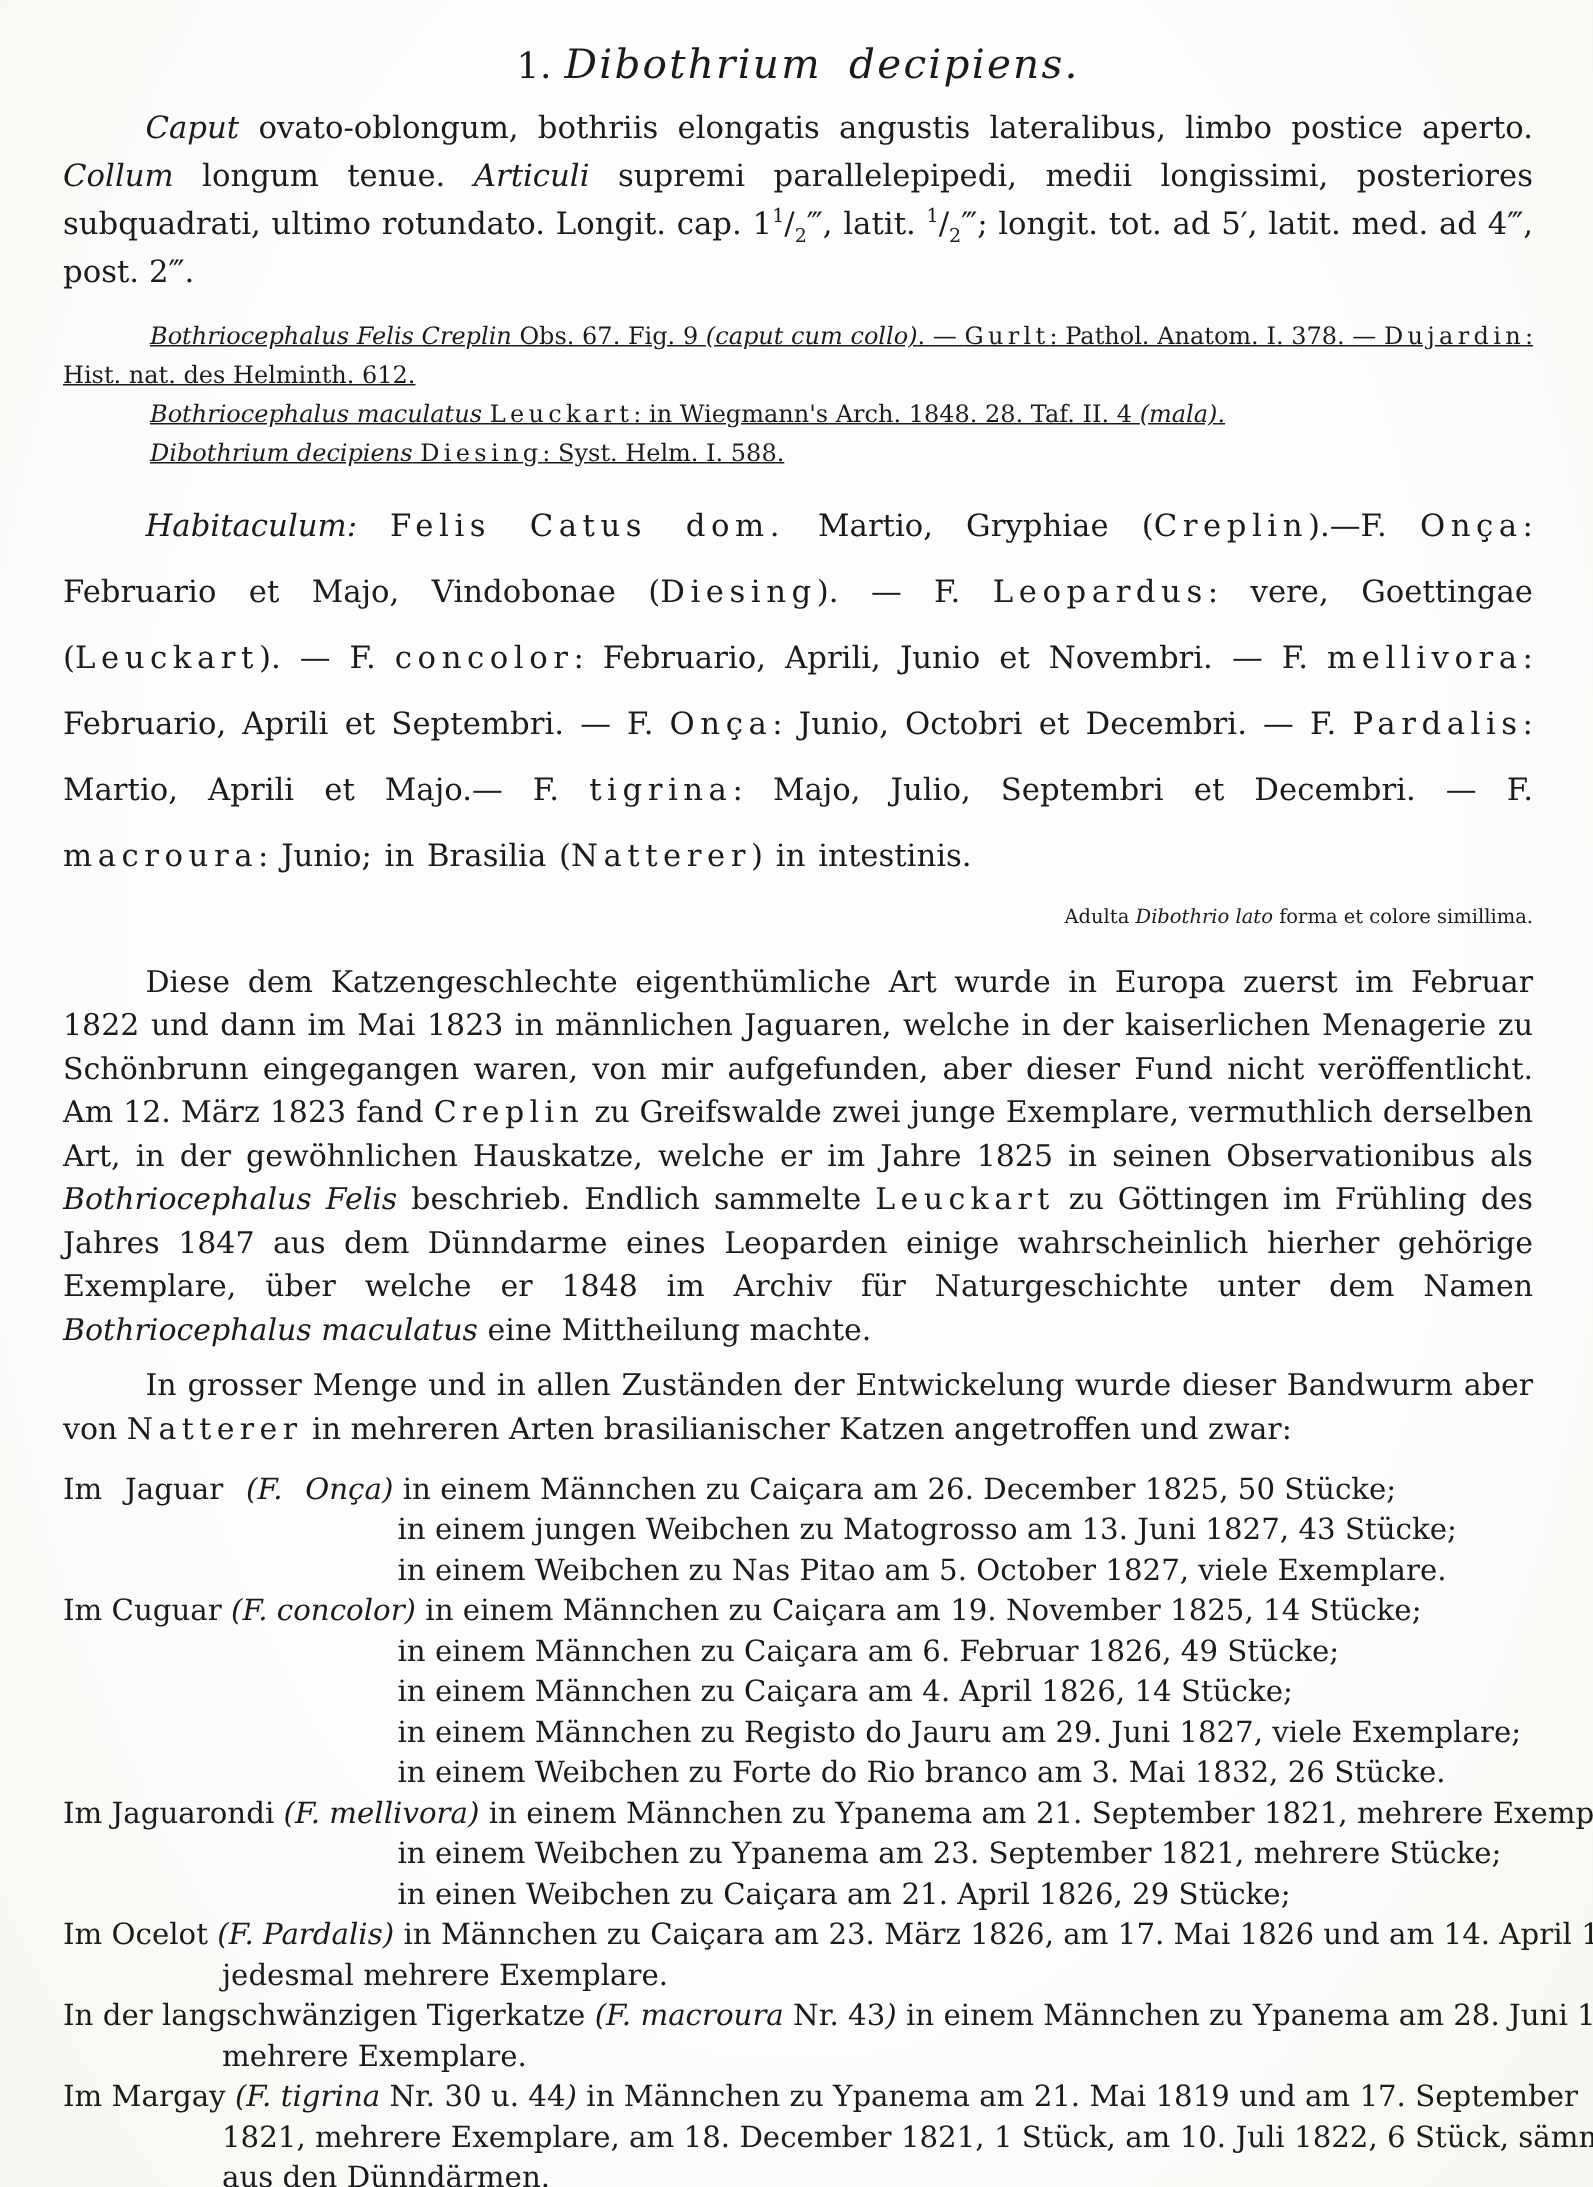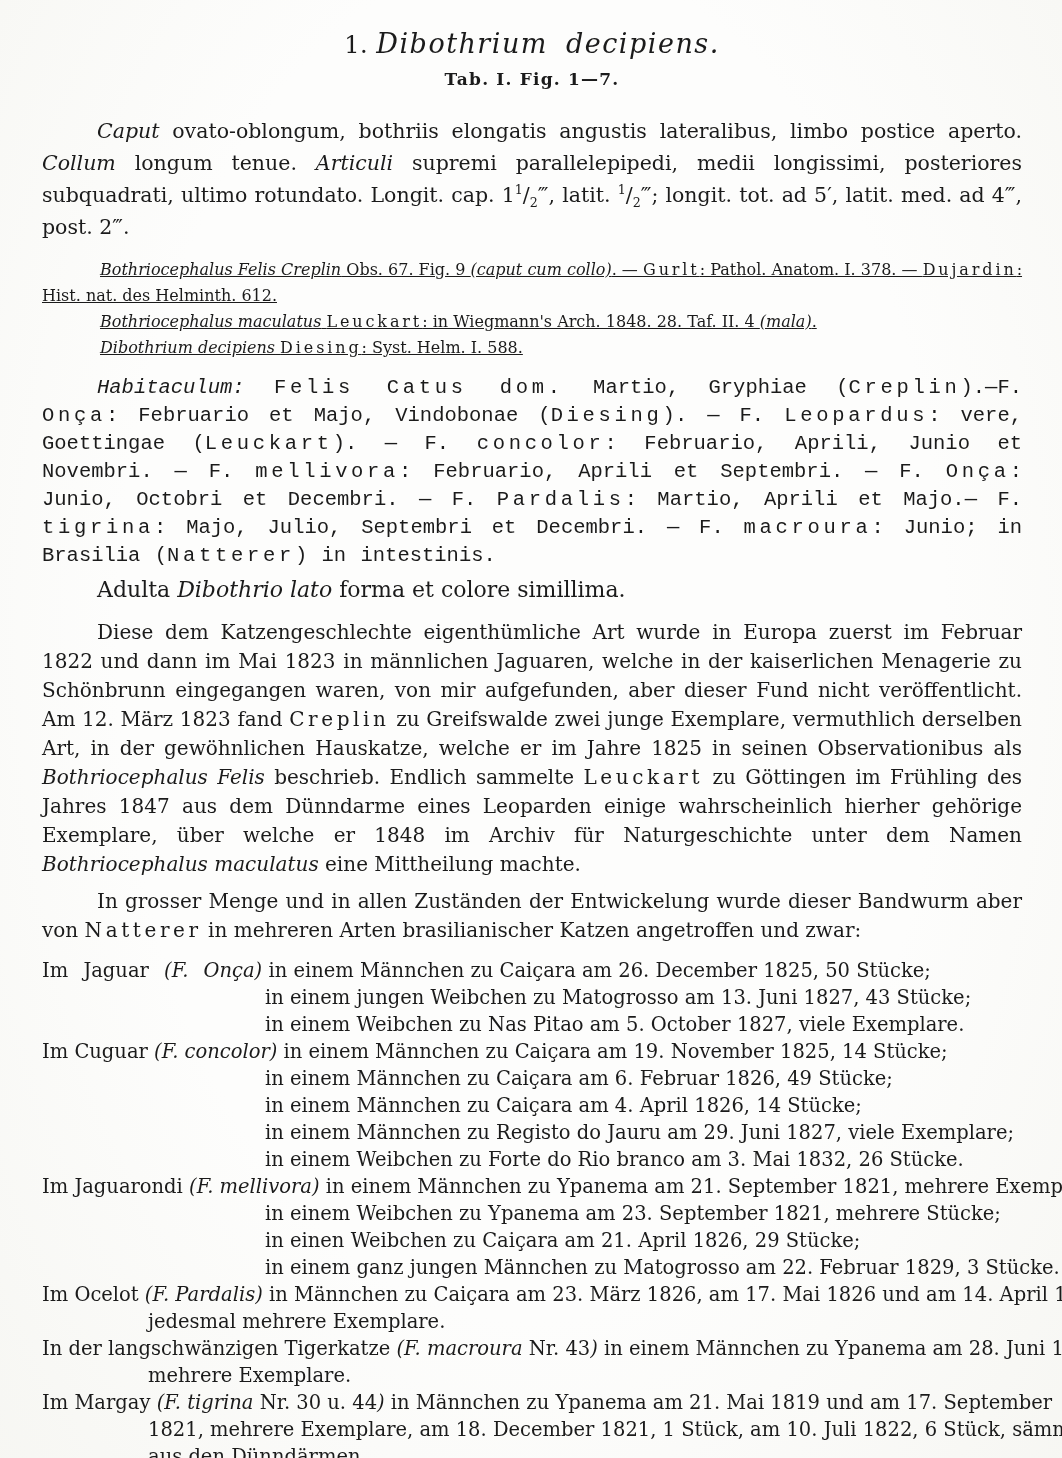--- a/index.html
+++ b/index.html
@@ -46,32 +46,32 @@
   .cite{
     font-size:16px;
     line-height:26px;
     text-align:justify;
     text-indent:58px;
     margin:0;
     text-decoration:underline;
   }
   .habitat{
     font-size:20.5px;
-    line-height:28px;
+    line-height:44px;
     text-align:justify;
     text-indent:55px;
     word-spacing:2px;
     margin:0 0 4px 0;
-    font-family:Liberation Mono, monospace;
   }
   .adulta{
-    font-size:22px;
+    font-size:13px;
     line-height:32px;
     text-indent:55px;
     margin:0 0 12px 0;
+    text-align:right;
   }
   .german{
     font-size:20px;
     line-height:29px;
     text-align:justify;
     text-indent:55px;
     margin:0 0 8px 0;
   }
   .records{
     margin:12px 0 16px 0;
@@ -91,21 +91,20 @@
 </style>
 </head>
 <body>
 
 <div class="page">
 
   <h1 class="title"><span>1.</span>
     <span class="species">Dibothrium decipiens.</span>
   </h1>
 
-  <div class="figref">Tab. I. Fig. 1—7.</div>
 
   <p class="latin"><span class="r-i">Caput</span><span> ovato-oblongum, bothriis elongatis angustis lateralibus, limbo postice aperto. </span><span class="r-i">Collum</span><span> longum tenue. </span><span class="r-i">Articuli</span><span> supremi parallelepipedi, medii longissimi, posteriores subquadrati, ultimo rotundato. Longit. cap. 1</span><span class="r-sup">1</span><span>/</span><span class="r-sub">2</span><span>‴, latit. </span><span class="r-sup">1</span><span>/</span><span class="r-sub">2</span><span>‴; longit. tot. ad 5′, latit. med. ad 4‴, post. 2‴.</span></p>
 
   <div class="cite-block">
       <div class="cite"><span class="r-i">Bothriocephalus Felis Creplin</span><span> Obs. 67. Fig. 9 </span><span class="r-i">(caput cum collo)</span><span>. — </span><span class="r-sp">Gurlt</span><span>: Pathol. Anatom. I. 378. — </span><span class="r-sp">Dujardin</span><span>: Hist. nat. des Helminth. 612.</span></div>
       <div class="cite"><span class="r-i">Bothriocephalus maculatus</span><span> </span><span class="r-sp">Leuckart</span><span>: in Wiegmann's Arch. 1848. 28. Taf. II. 4 </span><span class="r-i">(mala)</span><span>.</span></div>
       <div class="cite"><span class="r-i">Dibothrium decipiens</span><span> </span><span class="r-sp">Diesing</span><span>: Syst. Helm. I. 588.</span></div>
     </div>
 
   <p class="habitat"><span class="r-i">Habitaculum:</span><span> </span><span class="r-sp">Felis Catus dom.</span><span> Martio, Gryphiae (</span><span class="r-sp">Creplin</span><span>).—F. </span><span class="r-sp">Onça</span><span>: Februario et Majo, Vindobonae (</span><span class="r-sp">Diesing</span><span>). — F. </span><span class="r-sp">Leopardus</span><span>: vere, Goettingae (</span><span class="r-sp">Leuckart</span><span>). — F. </span><span class="r-sp">concolor</span><span>: Februario, Aprili, Junio et Novembri. — F. </span><span class="r-sp">mellivora</span><span>: Februario, Aprili et Septembri. — F. </span><span class="r-sp">Onça</span><span>: Junio, Octobri et Decembri. — F. </span><span class="r-sp">Pardalis</span><span>: Martio, Aprili et Majo.— F. </span><span class="r-sp">tigrina</span><span>: Majo, Julio, Septembri et Decembri. — F. </span><span class="r-sp">macroura</span><span>: Junio; in Brasilia (</span><span class="r-sp">Natterer</span><span>) in intestinis.</span></p>
@@ -121,21 +120,20 @@
       <div class="record indent-deep"><span>in einem jungen Weibchen zu Matogrosso am 13. Juni 1827, 43 Stücke;</span></div>
       <div class="record indent-deep"><span>in einem Weibchen zu Nas Pitao am 5. October 1827, viele Exemplare.</span></div>
       <div class="record indent-flush"><span>Im Cuguar </span><span class="r-i">(F. concolor)</span><span> in einem Männchen zu Caiçara am 19. November 1825, 14 Stücke;</span></div>
       <div class="record indent-deep"><span>in einem Männchen zu Caiçara am 6. Februar 1826, 49 Stücke;</span></div>
       <div class="record indent-deep"><span>in einem Männchen zu Caiçara am 4. April 1826, 14 Stücke;</span></div>
       <div class="record indent-deep"><span>in einem Männchen zu Registo do Jauru am 29. Juni 1827, viele Exemplare;</span></div>
       <div class="record indent-deep"><span>in einem Weibchen zu Forte do Rio branco am 3. Mai 1832, 26 Stücke.</span></div>
       <div class="record indent-flush"><span>Im Jaguarondi </span><span class="r-i">(F. mellivora)</span><span> in einem Männchen zu Ypanema am 21. September 1821, mehrere Exemplare;</span></div>
       <div class="record indent-deep"><span>in einem Weibchen zu Ypanema am 23. September 1821, mehrere Stücke;</span></div>
       <div class="record indent-deep"><span>in einen Weibchen zu Caiçara am 21. April 1826, 29 Stücke;</span></div>
-      <div class="record indent-deep"><span>in einem ganz jungen Männchen zu Matogrosso am 22. Februar 1829, 3 Stücke.</span></div>
       <div class="record indent-flush"><span>Im Ocelot </span><span class="r-i">(F. Pardalis)</span><span> in Männchen zu Caiçara am 23. März 1826, am 17. Mai 1826 und am 14. April 1828,</span></div>
       <div class="record indent-mid"><span>jedesmal mehrere Exemplare.</span></div>
       <div class="record indent-flush"><span>In der langschwänzigen Tigerkatze </span><span class="r-i">(F. macroura</span><span> Nr. 43</span><span class="r-i">)</span><span> in einem Männchen zu Ypanema am 28. Juni 1819,</span></div>
       <div class="record indent-mid"><span>mehrere Exemplare.</span></div>
       <div class="record indent-flush"><span>Im Margay </span><span class="r-i">(F. tigrina</span><span> Nr. 30 u. 44</span><span class="r-i">)</span><span> in Männchen zu Ypanema am 21. Mai 1819 und am 17. September</span></div>
       <div class="record indent-mid"><span>1821, mehrere Exemplare, am 18. December 1821, 1 Stück, am 10. Juli 1822, 6 Stück, sämmtlich</span></div>
       <div class="record indent-mid"><span>aus den Dünndärmen.</span></div>
     </div>
 
 </div>

